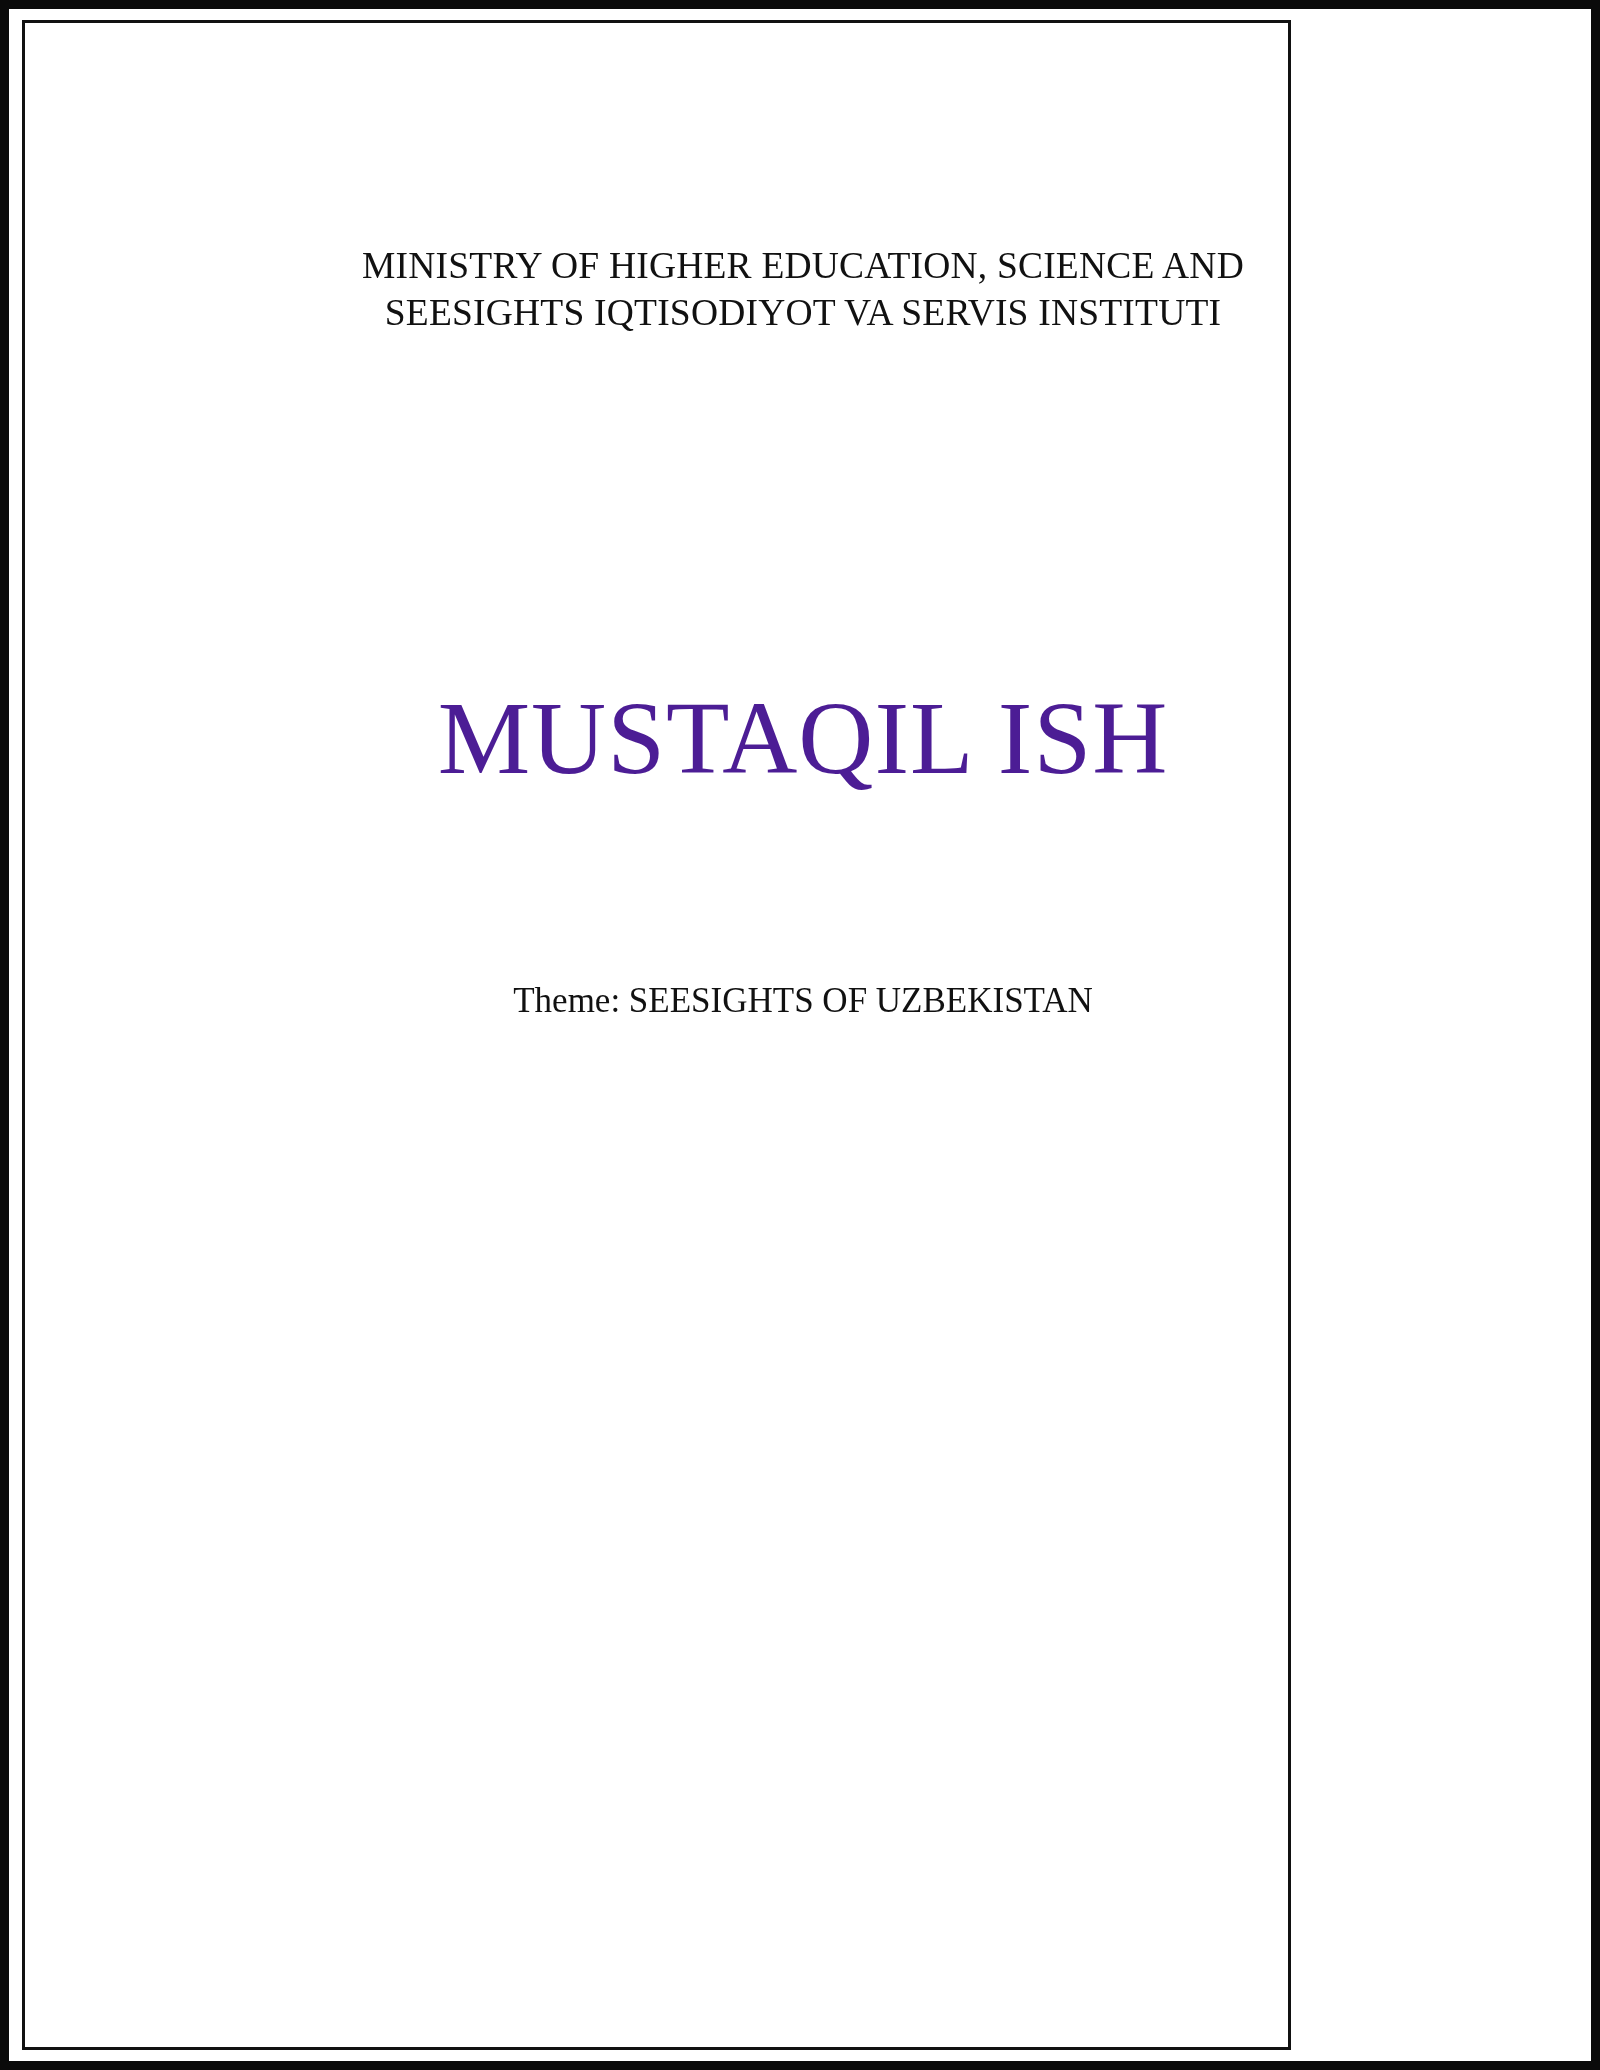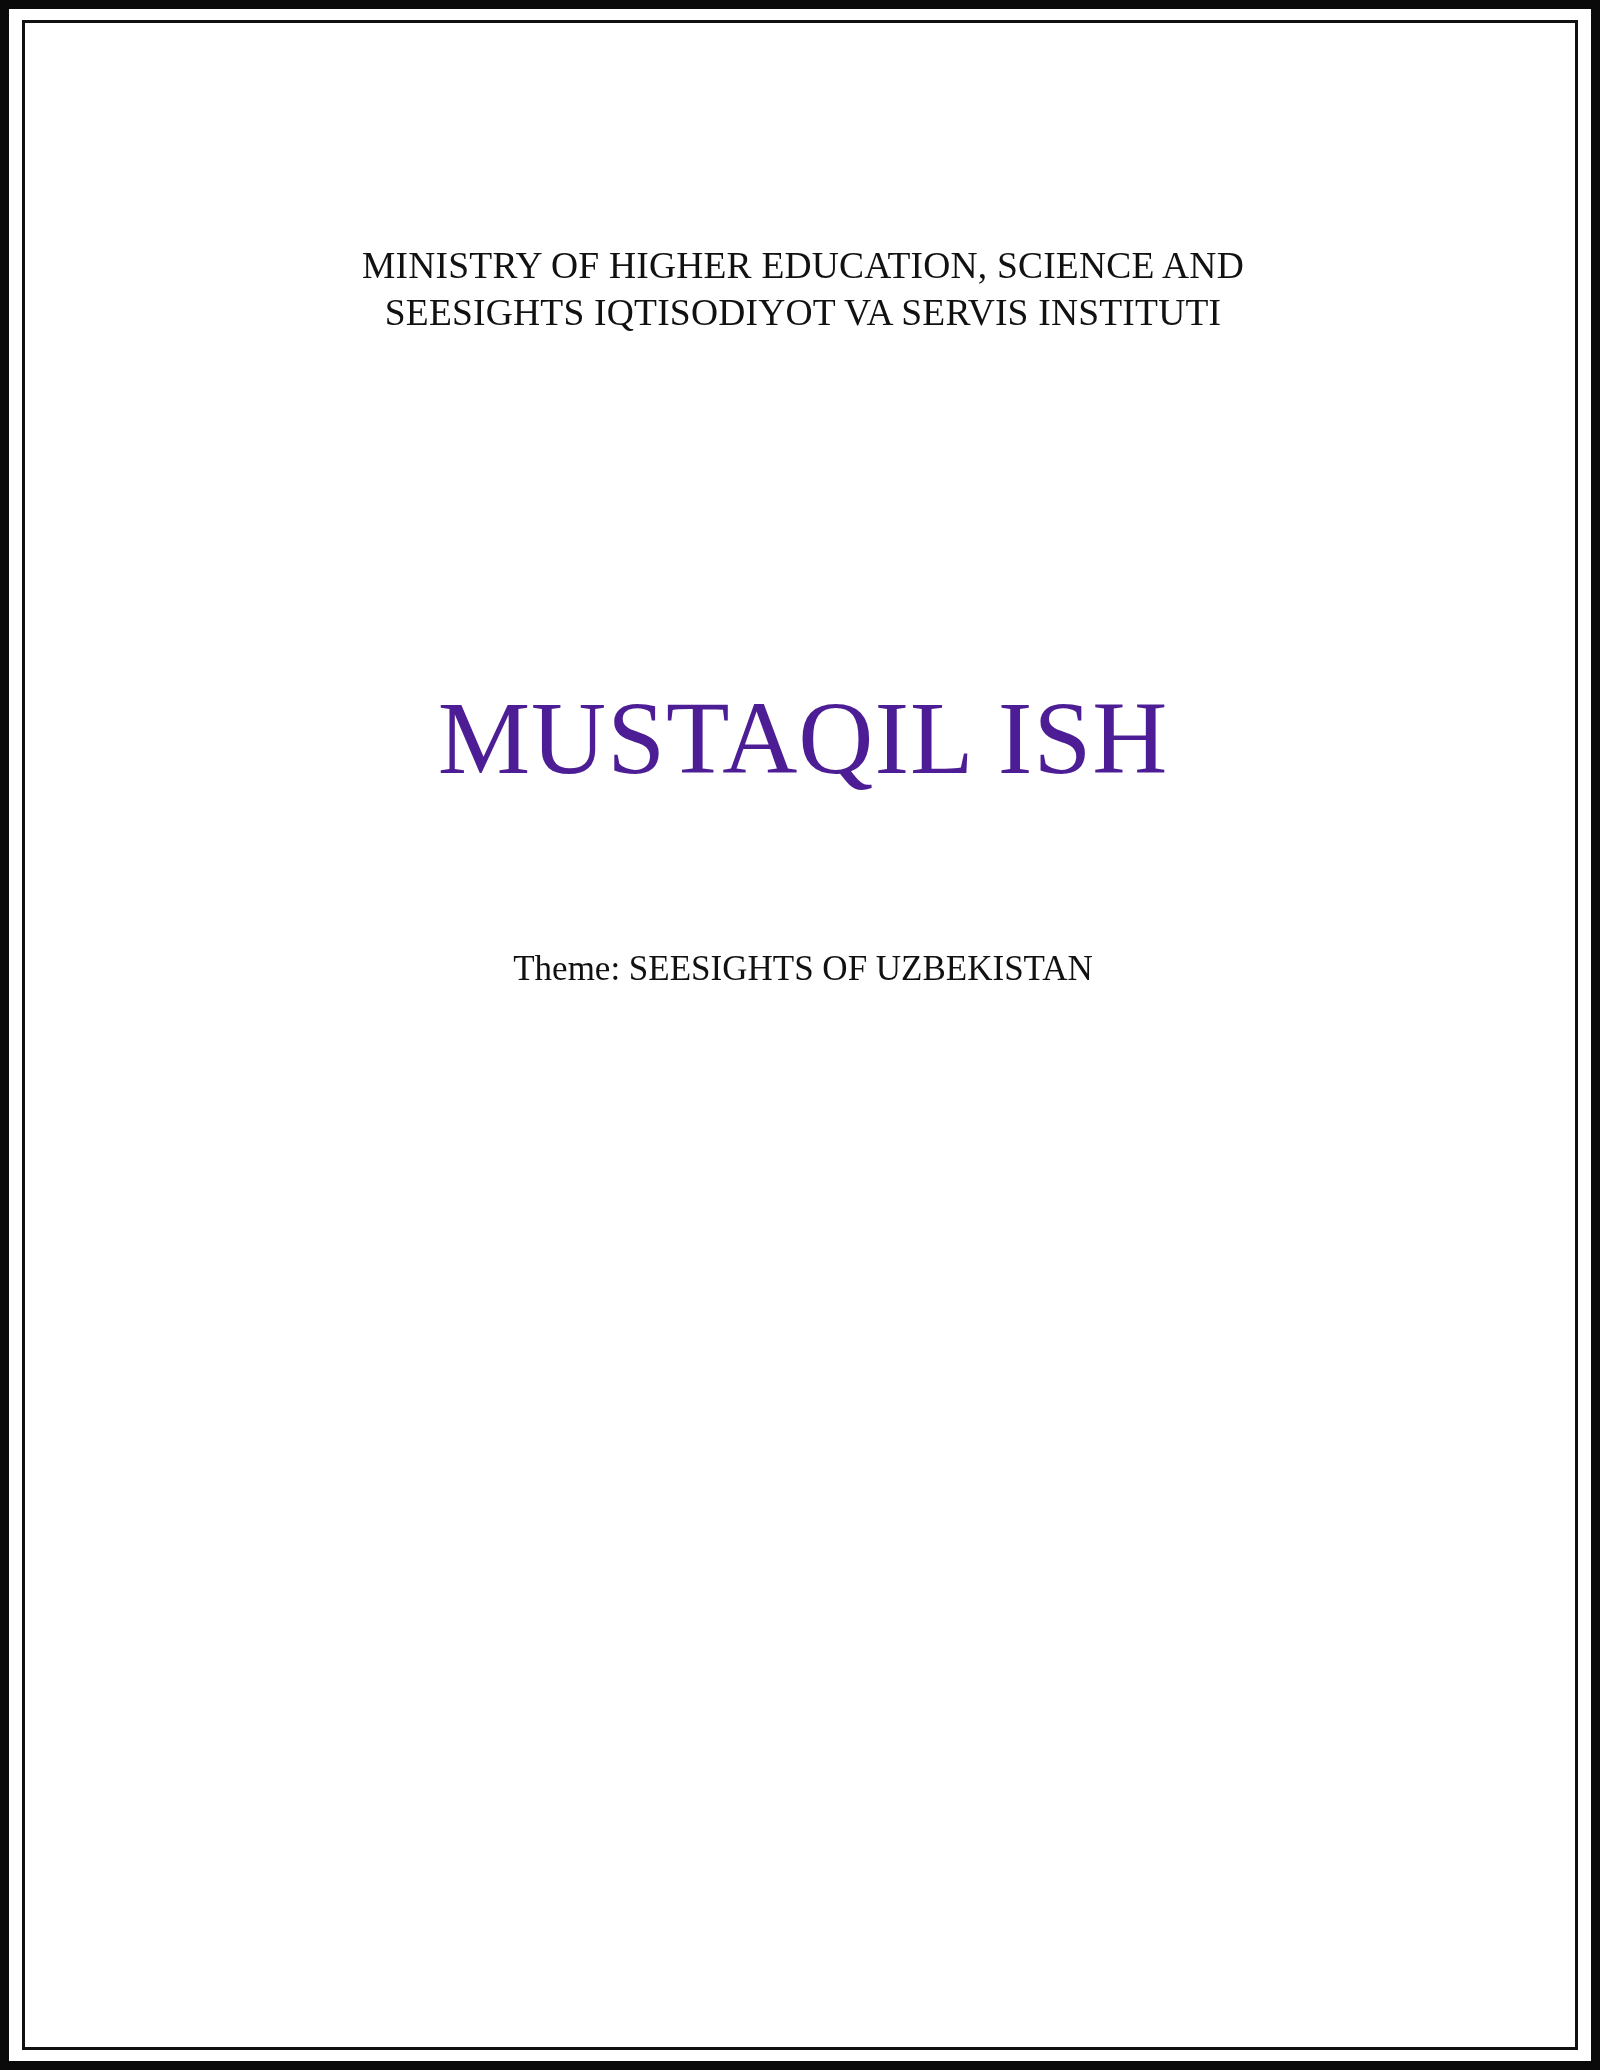--- a/index.html
+++ b/index.html
@@ -28,21 +28,21 @@
     top: 0;
     width: 1600px;
     height: 2070px;
     box-sizing: border-box;
     border: 9px solid #0a0a0a;
   }
   .page-frame-inner {
     position: absolute;
     left: 22px;
     top: 20px;
-    width: 1556px;
+    width: 1269px;
     height: 2030px;
     box-sizing: border-box;
     border: 3px solid #111111;
     background: #ffffff;
   }
   .content {
     position: absolute;
     left: 0;
     top: 0;
     width: 1556px;
@@ -77,21 +77,21 @@
     font-weight: normal;
     font-size: 104px;
     line-height: 1.05;
     letter-spacing: 1px;
     color: #4c1d95;
   }
   .theme-line {
     position: absolute;
     left: 50%;
     transform: translateX(-50%);
-    top: 923px;
+    top: 955px;
     width: 1200px;
     text-align: center;
     font-family: "Liberation Serif", serif;
     font-size: 35px;
     line-height: 1.3;
     color: #111111;
   }
 </style>
 </head>
 <body>

